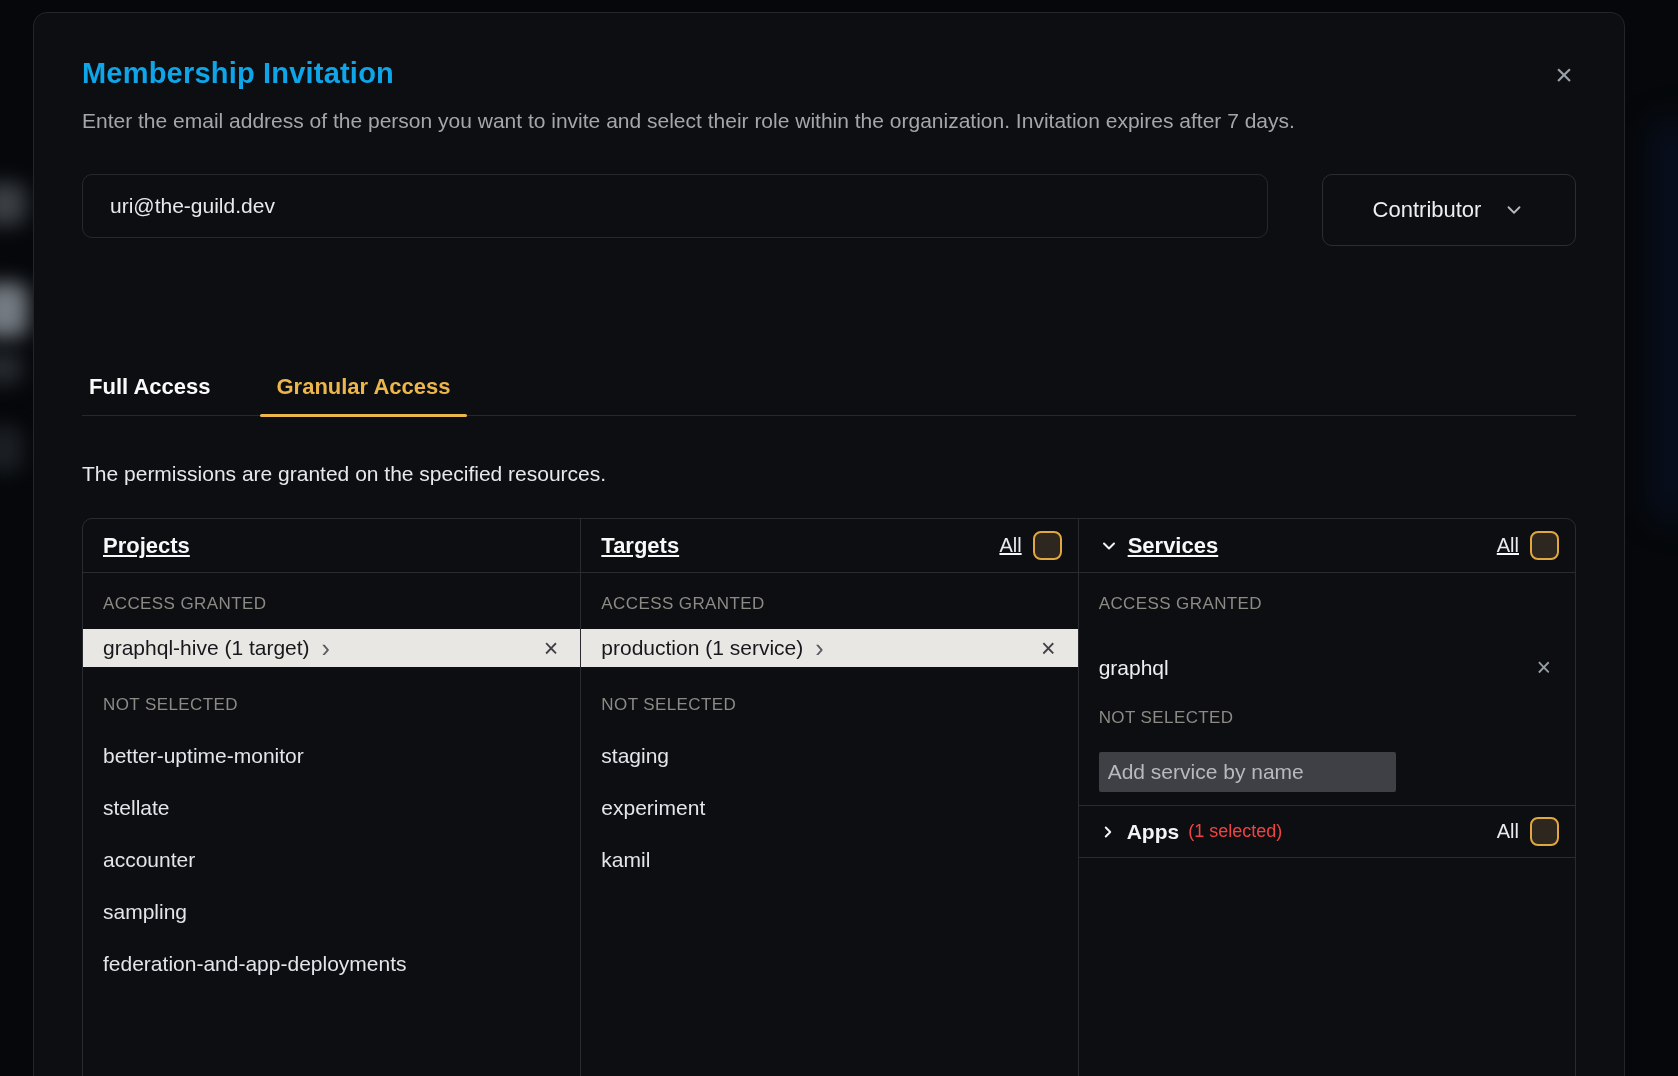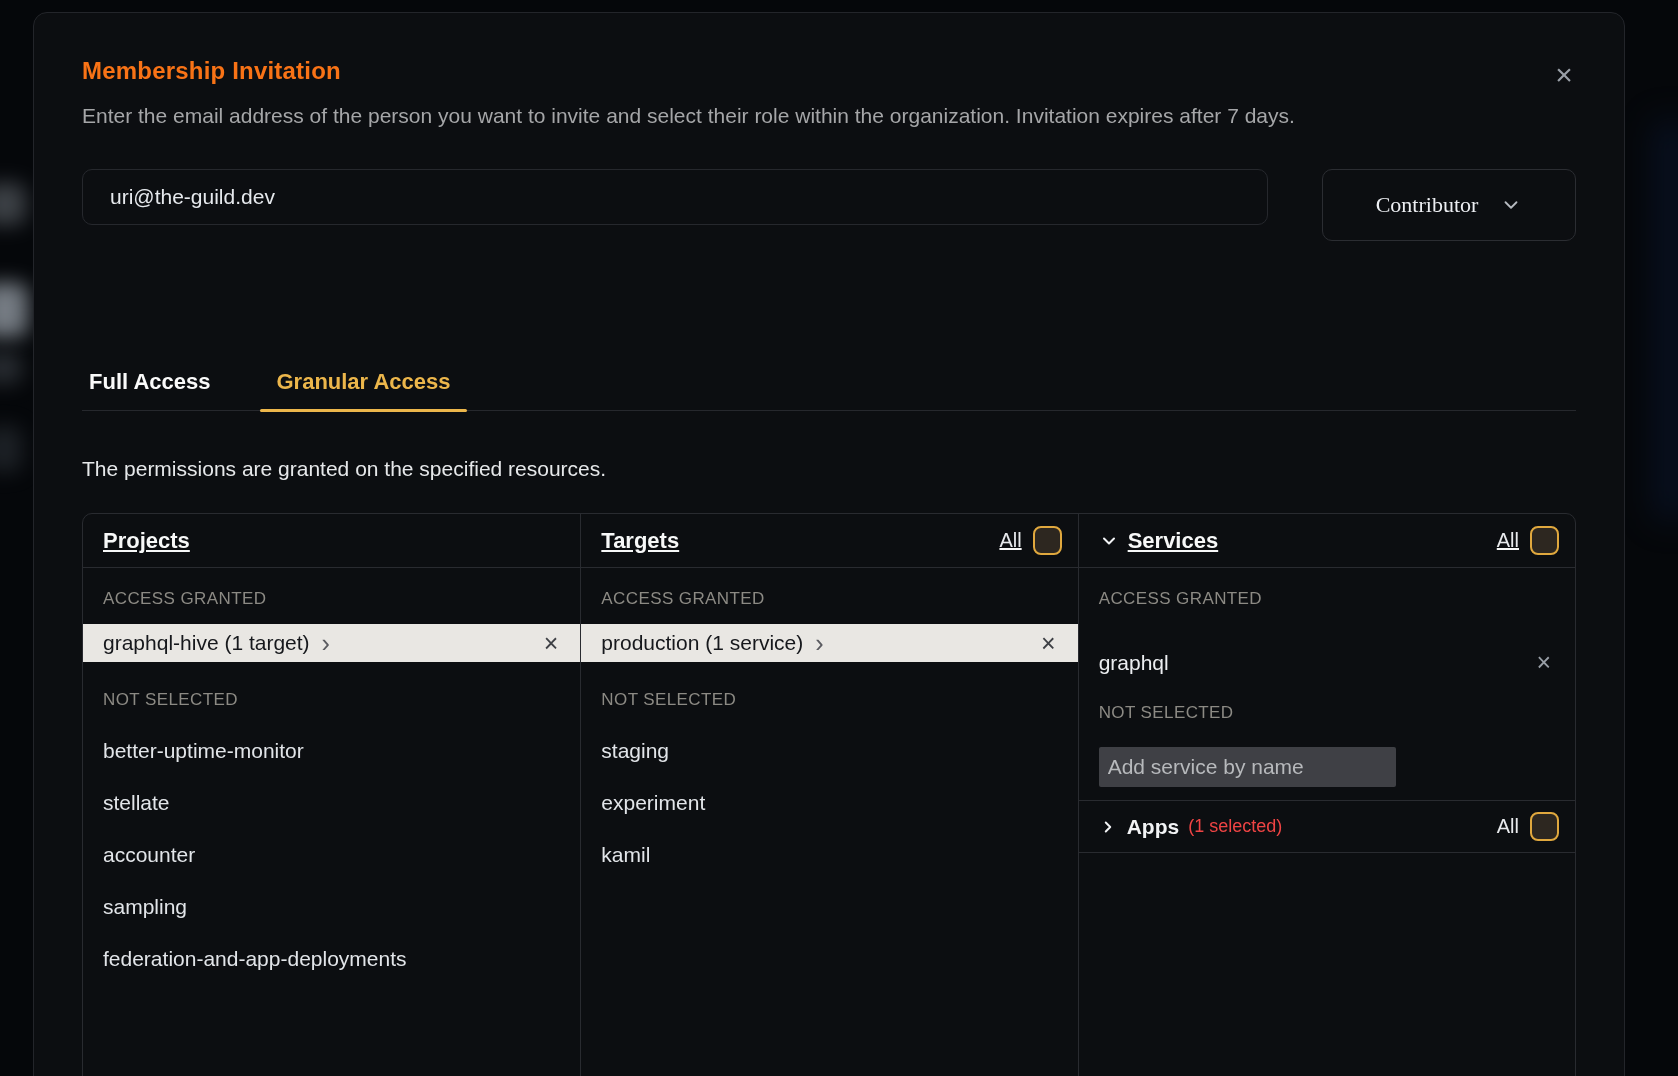--- a/index.html
+++ b/index.html
@@ -21,33 +21,33 @@
   .modal {
     position:absolute; left:33px; top:12px; width:1592px; height:1180px;
     background:#0c0e11; border:1px solid #23252a; border-radius:14px;
     padding:44px 48px;
   }
   .close-btn {
     position:absolute; top:40px; right:38px; width:44px; height:44px;
     background:none; border:none; color:#9aa0a8; font-size:30px; line-height:44px;
     cursor:pointer; font-family:inherit;
   }
-  .title { font-size:24px; font-weight:700; color:#f97316; letter-spacing:.2px; }
+  .title { font-size:29px; font-weight:700; color:#0ea5e9; letter-spacing:.2px; }
   .description {
     margin-top:13px; font-size:21px; line-height:35px; color:#a5a6a8; max-width:1420px;
   }
   .invite-row { margin-top:36px; display:flex; gap:54px; }
   .email-input {
-    flex:1; height:56px; background:transparent; border:1px solid #26282d; border-radius:10px;
+    flex:1; height:64px; background:transparent; border:1px solid #26282d; border-radius:10px;
     color:#e6e9ed; font-size:21px; padding:8px 27px; font-family:inherit; outline:none;
   }
   .role-select {
     width:254px; height:72px; background:transparent; border:1px solid #2b2d32; border-radius:10px;
     display:flex; align-items:center; justify-content:center; gap:22px;
-    color:#eceef2; font-size:22px; cursor:pointer; font-family:Liberation Serif, serif;
+    color:#eceef2; font-size:22px; cursor:pointer; font-family:Liberation Sans, sans-serif;
   }
   .chev { display:inline-flex; }
   .chev svg { display:block; }
 
   .tabs {
     margin-top:128px; display:flex; border-bottom:1px solid #26282d;gap:34px;
   }
   .tab {
     background:none; border:none; font-family:inherit; cursor:pointer;
     font-size:22px; font-weight:600; padding:0 16px 15px; color:#fafafa; position:relative;

